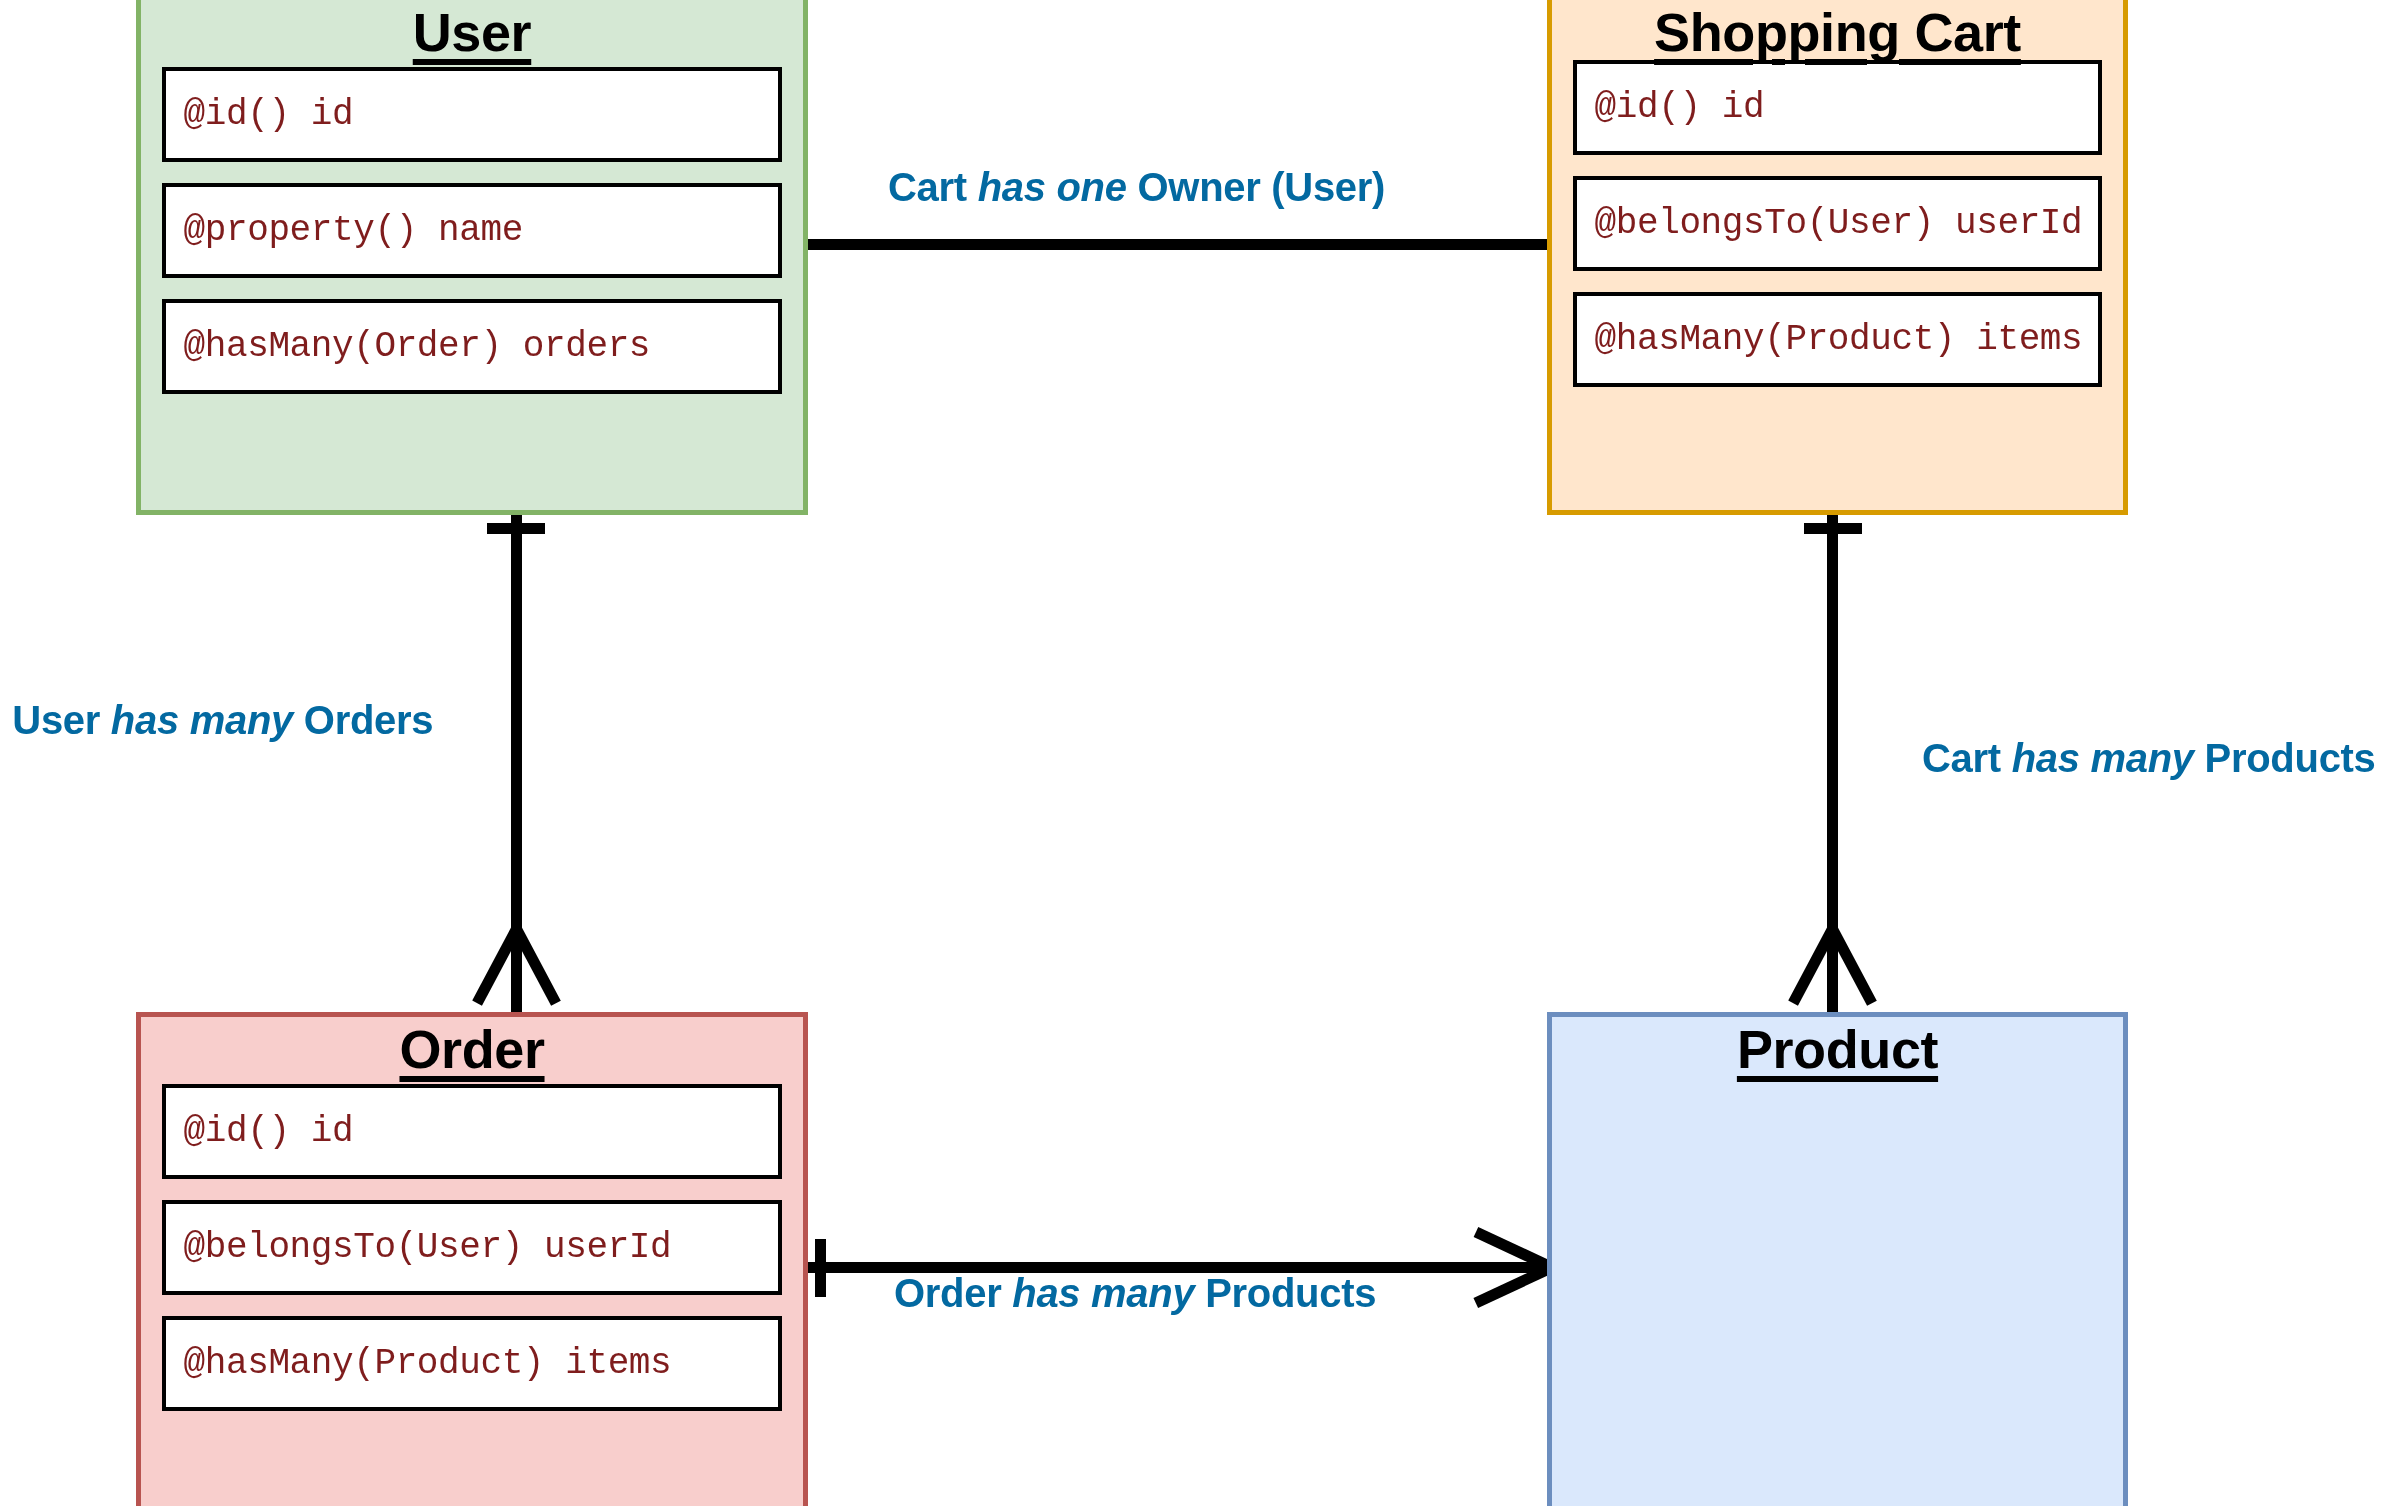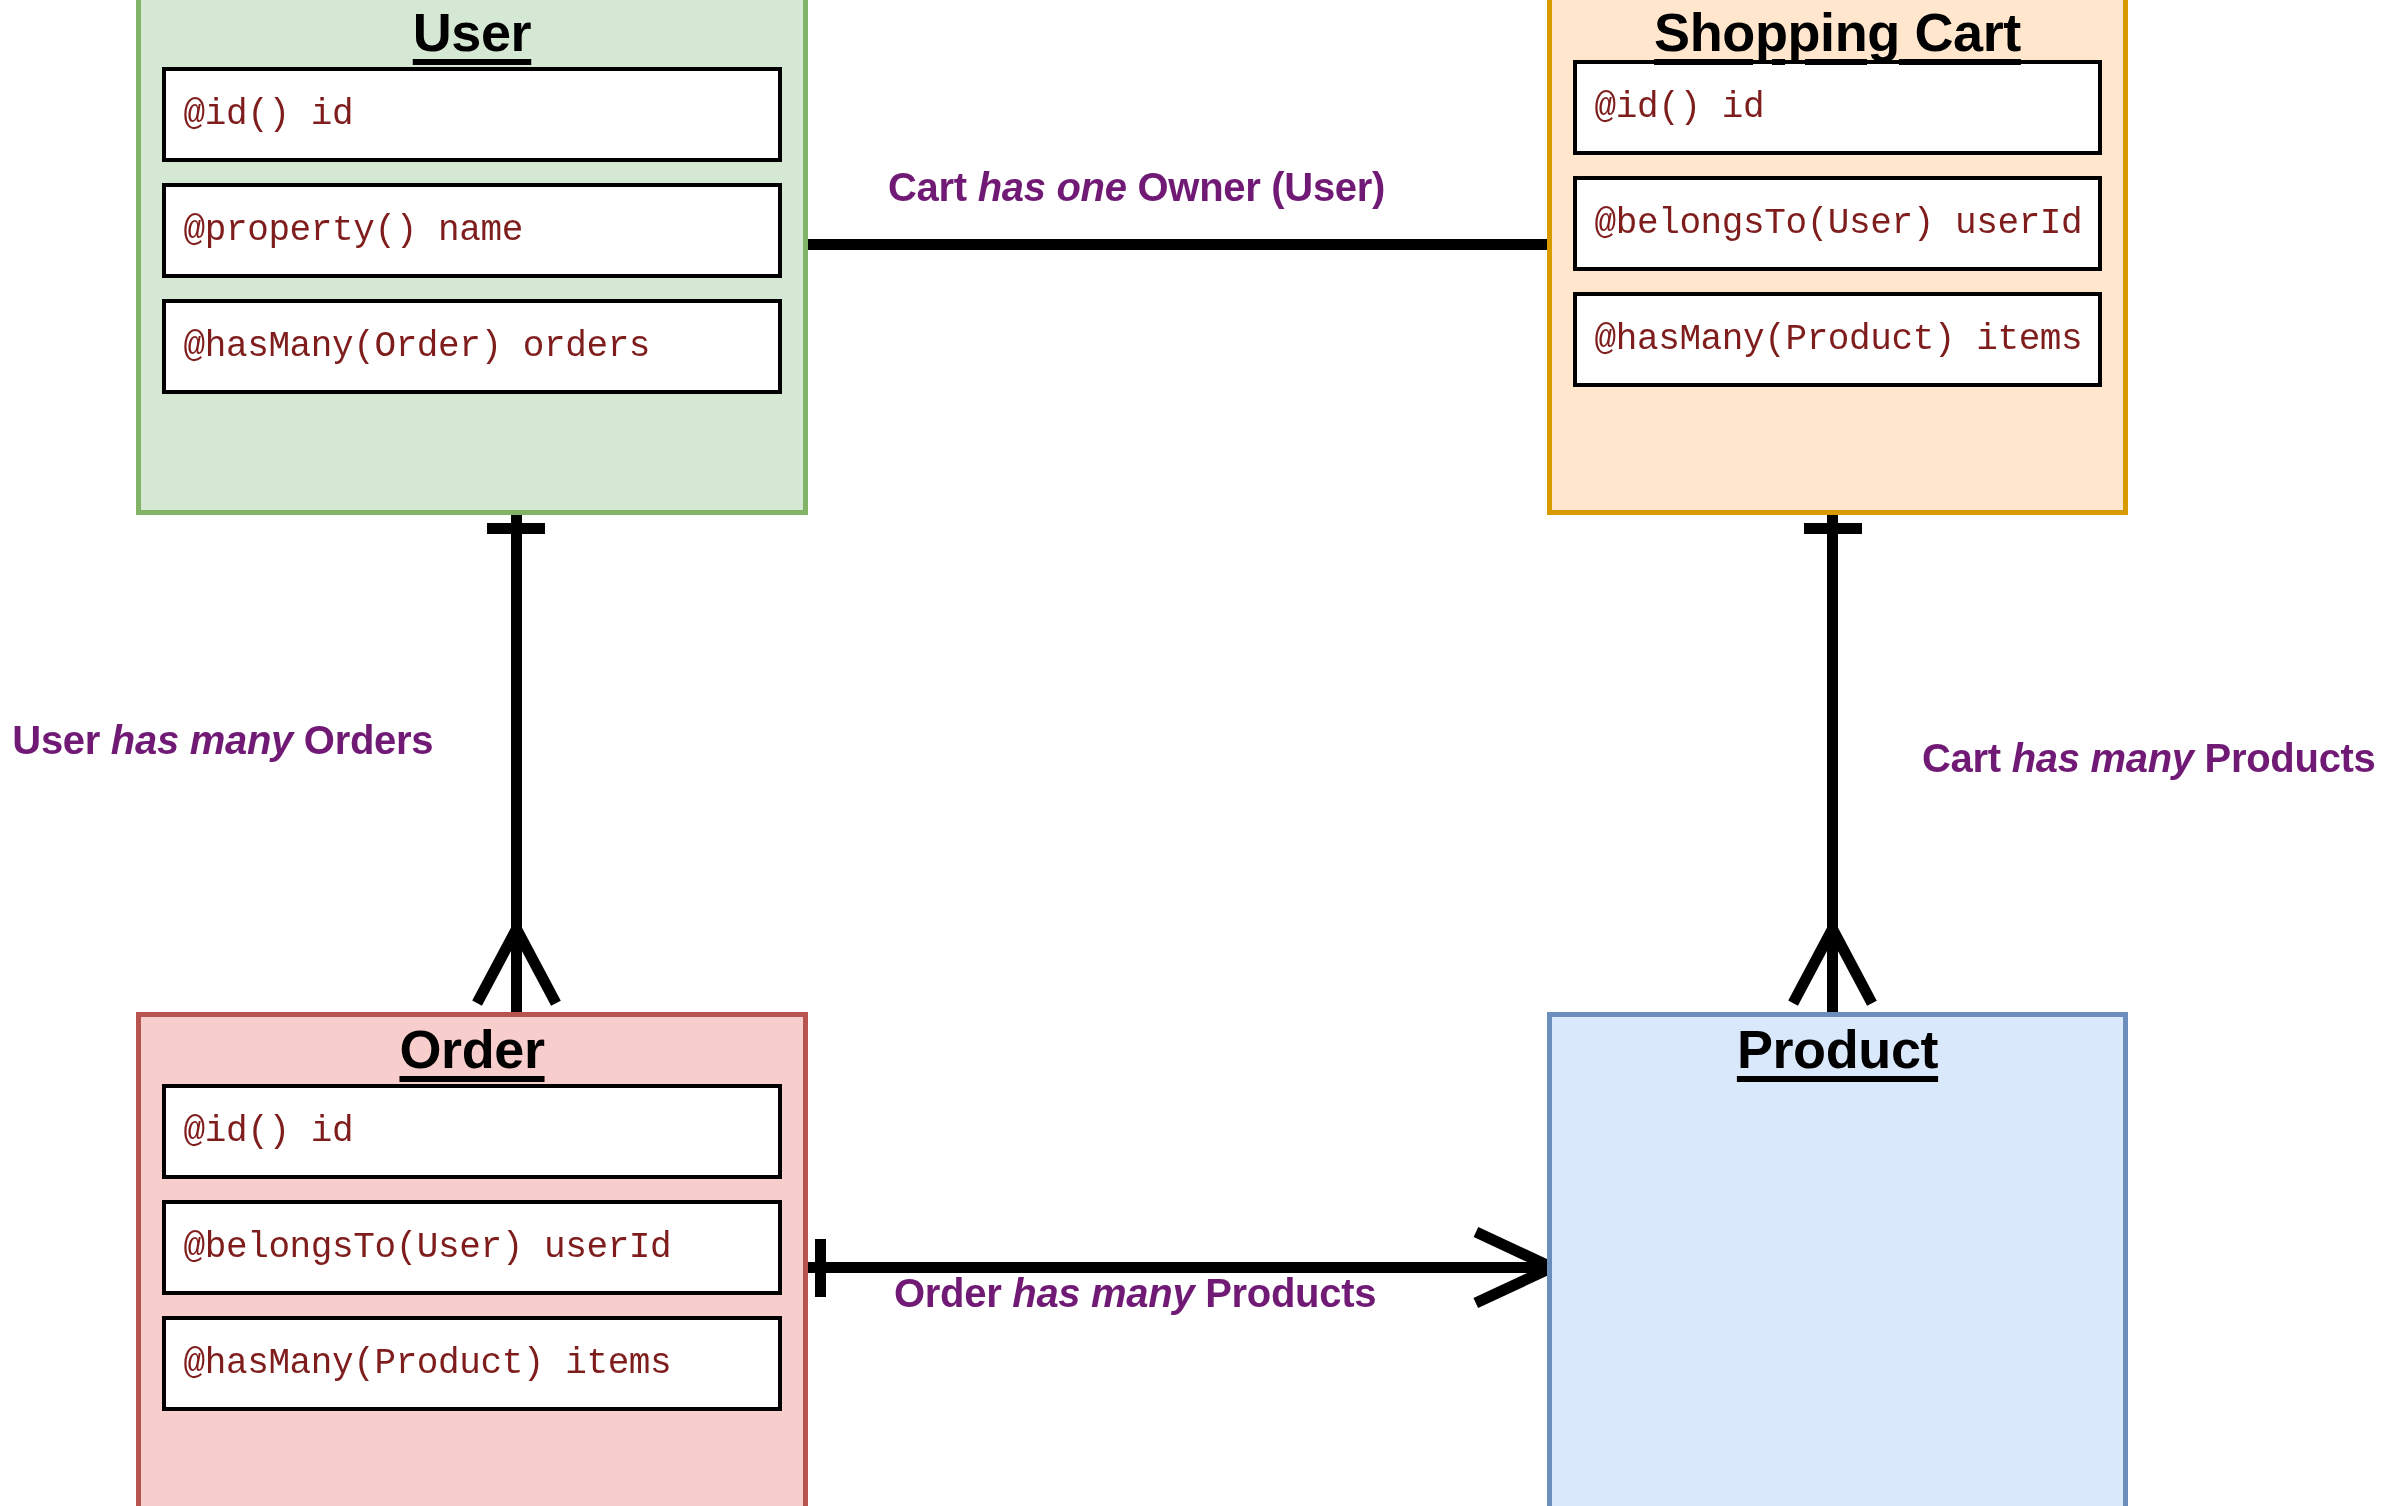--- a/index.html
+++ b/index.html
@@ -121,31 +121,31 @@
     transform-origin: right center;
     transform: rotate(25deg);
   }
 
   
   .edge-label {
     position: absolute;
     font-family: "Liberation Sans", sans-serif;
     font-weight: bold;
     font-size: 40px;
-    color: #701a75;
+    color: #0369a1;
     white-space: nowrap;
     z-index: 6;
     letter-spacing: -0.3px;
   }
   .edge-label em {
     font-style: italic;
     font-weight: bold;
   }
   #label-cart-owner     { left: 888px; top: 165px; }
-  #label-user-orders    { left: 12.3px;   top: 718px; }
+  #label-user-orders    { left: 12.3px;   top: 698px; }
   #label-cart-products  { left: 1922px; top: 736px; }
   #label-order-products { left: 894px; top: 1271px; }
 </style>
 </head>
 <body>
 
 <div id="stage">
 
   <div class="line-h" style="left:803px; top:239px; width:750px;"></div>
 

